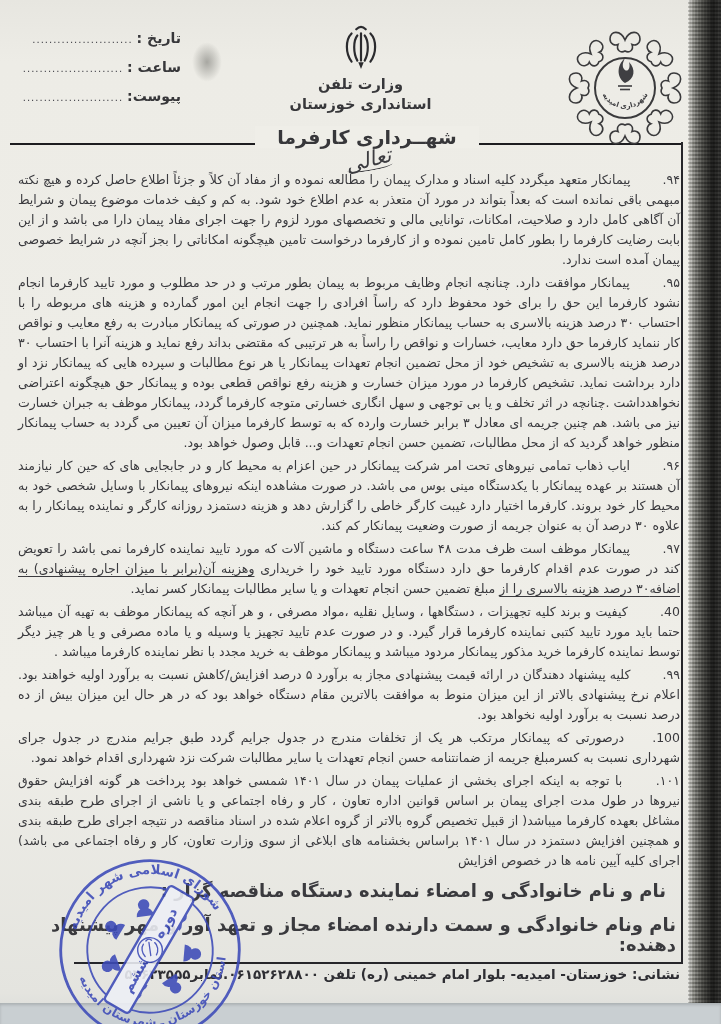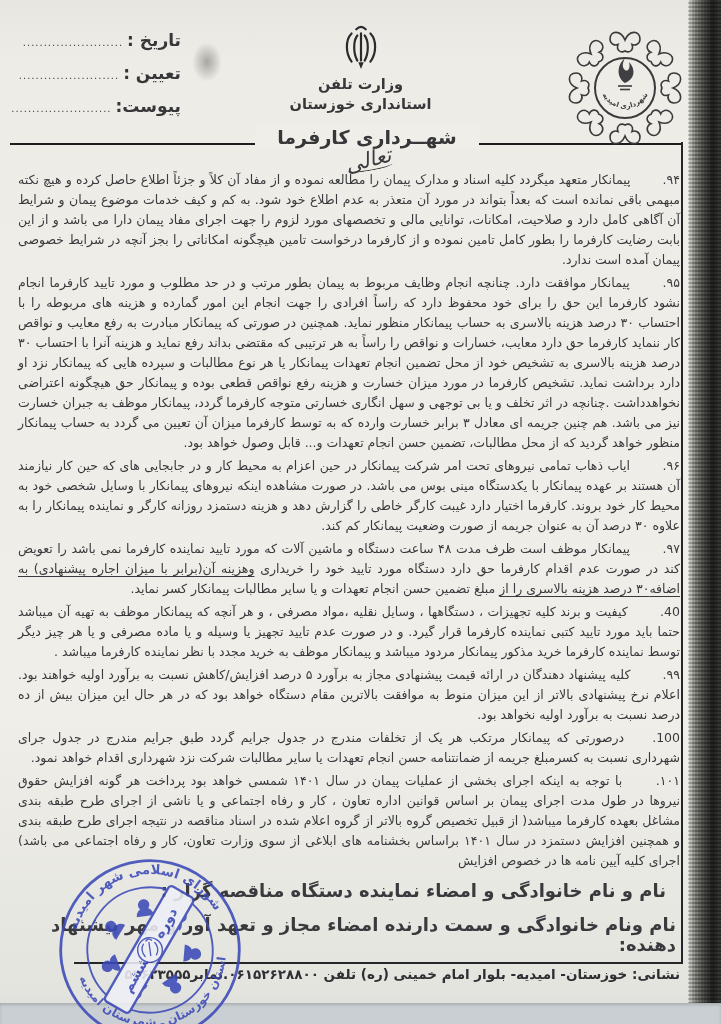--- a/index.html
+++ b/index.html
@@ -19,21 +19,21 @@
      box-shadow:inset 0 2px 3px rgba(0,0,0,.15);}
   .blob{position:absolute;left:192px;top:42px;width:30px;height:40px;border-radius:50%;
      background:radial-gradient(ellipse at center,rgba(110,110,105,.55),rgba(110,110,105,0) 70%);}
   .frame-v{position:absolute;top:142px;right:38px;width:2px;height:822px;background:#26262a;}
   .rule-top{position:absolute;top:143px;left:10px;width:673px;height:2px;background:#1d1d20;}
   .rule-bottom{position:absolute;top:962px;left:74px;width:609px;height:2px;background:#26262a;}
 
   
   .meta{position:absolute;top:30px;right:540px;width:170px;direction:rtl;}
   .meta-row{display:flex;align-items:baseline;gap:4px;margin-bottom:13px;}
-  .meta-label{font-weight:bold;font-size:17px;white-space:nowrap;}
+  .meta-label{font-weight:bold;font-size:14px;white-space:nowrap;}
   .meta-dots{font-size:10px;letter-spacing:1px;color:#44444a;overflow:hidden;white-space:nowrap;}
   .center-head{position:absolute;top:24px;left:268px;width:185px;text-align:center;direction:rtl;}
   .emblem{display:block;margin:0 auto 4px auto;}
   .org-line{font-weight:bold;font-size:14.5px;line-height:20px;}
   .muni-title{position:absolute;top:126px;left:255px;width:212px;text-align:center;
       font-weight:bold;font-size:19px;background:#efeee8;padding:0 6px;z-index:3;direction:rtl;}
   .seal{position:absolute;top:28px;left:563px;}
   .handwriting{position:absolute;top:148px;left:345px;font-size:21px;font-style:italic;
       transform:rotate(-14deg);color:#3c3c40;z-index:4;letter-spacing:1px;}
   .handwriting::after{content:"";display:block;border-bottom:1.5px solid #3c3c40;
@@ -67,21 +67,21 @@
   <div class="rule-top"></div>
   <div class="frame-v"></div>
   <div class="rule-bottom"></div>
 
   <div class="meta">
     <div class="meta-row">
       <span class="meta-label">تاریخ :</span>
       <span class="meta-dots">........................</span>
     </div>
     <div class="meta-row">
-      <span class="meta-label">تعیین :</span>
+      <span class="meta-label">ساعت :</span>
       <span class="meta-dots">........................</span>
     </div>
     <div class="meta-row">
       <span class="meta-label">پیوست:</span>
       <span class="meta-dots">........................</span>
     </div>
   </div>
 
   <div class="center-head">
     <svg class="emblem" width="42" height="46" viewBox="0 0 40 44">

